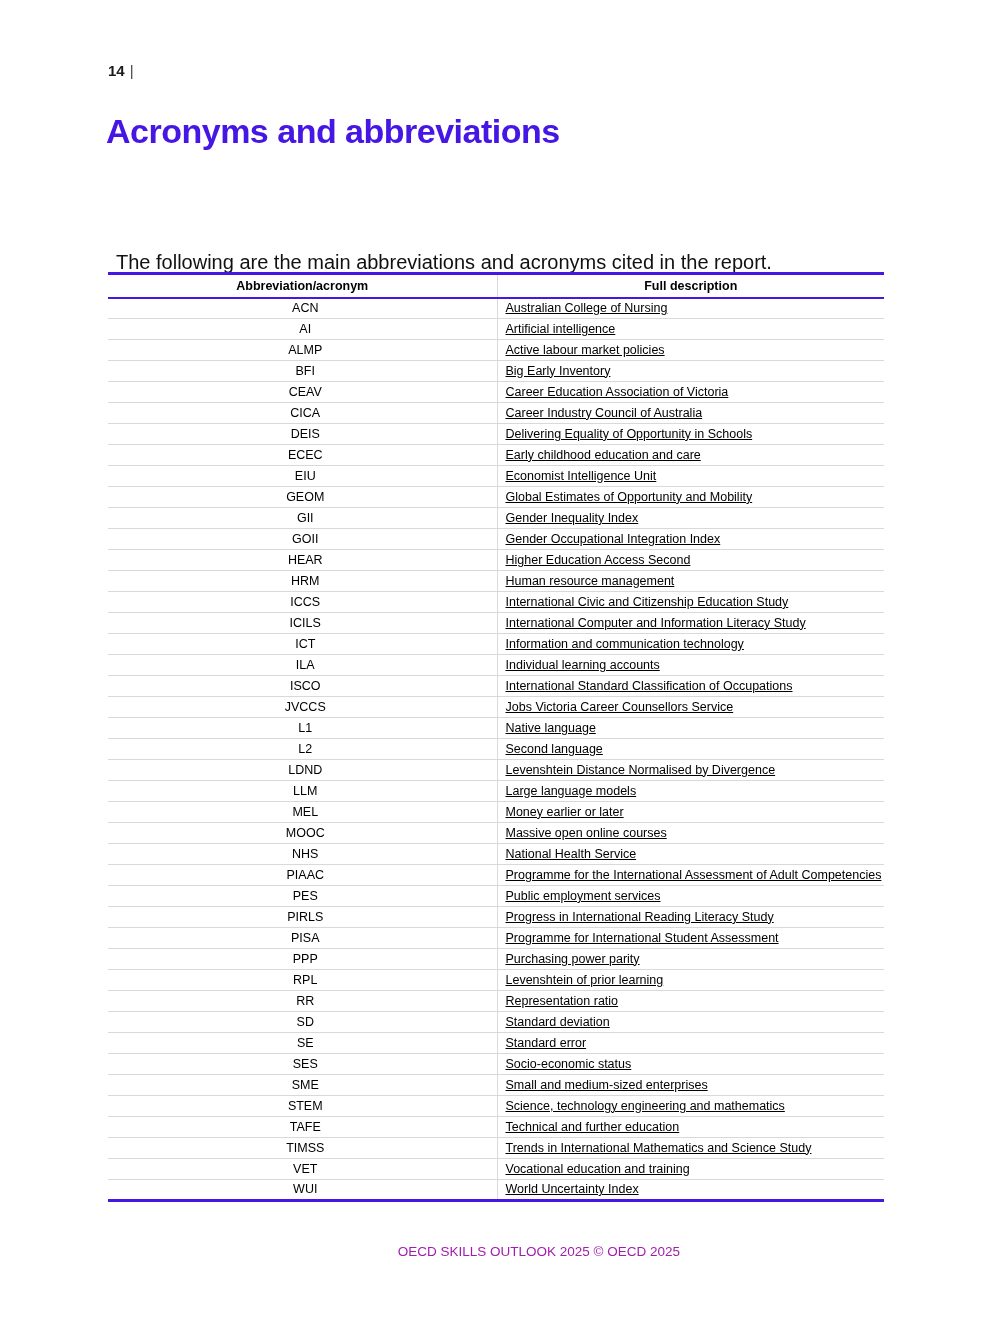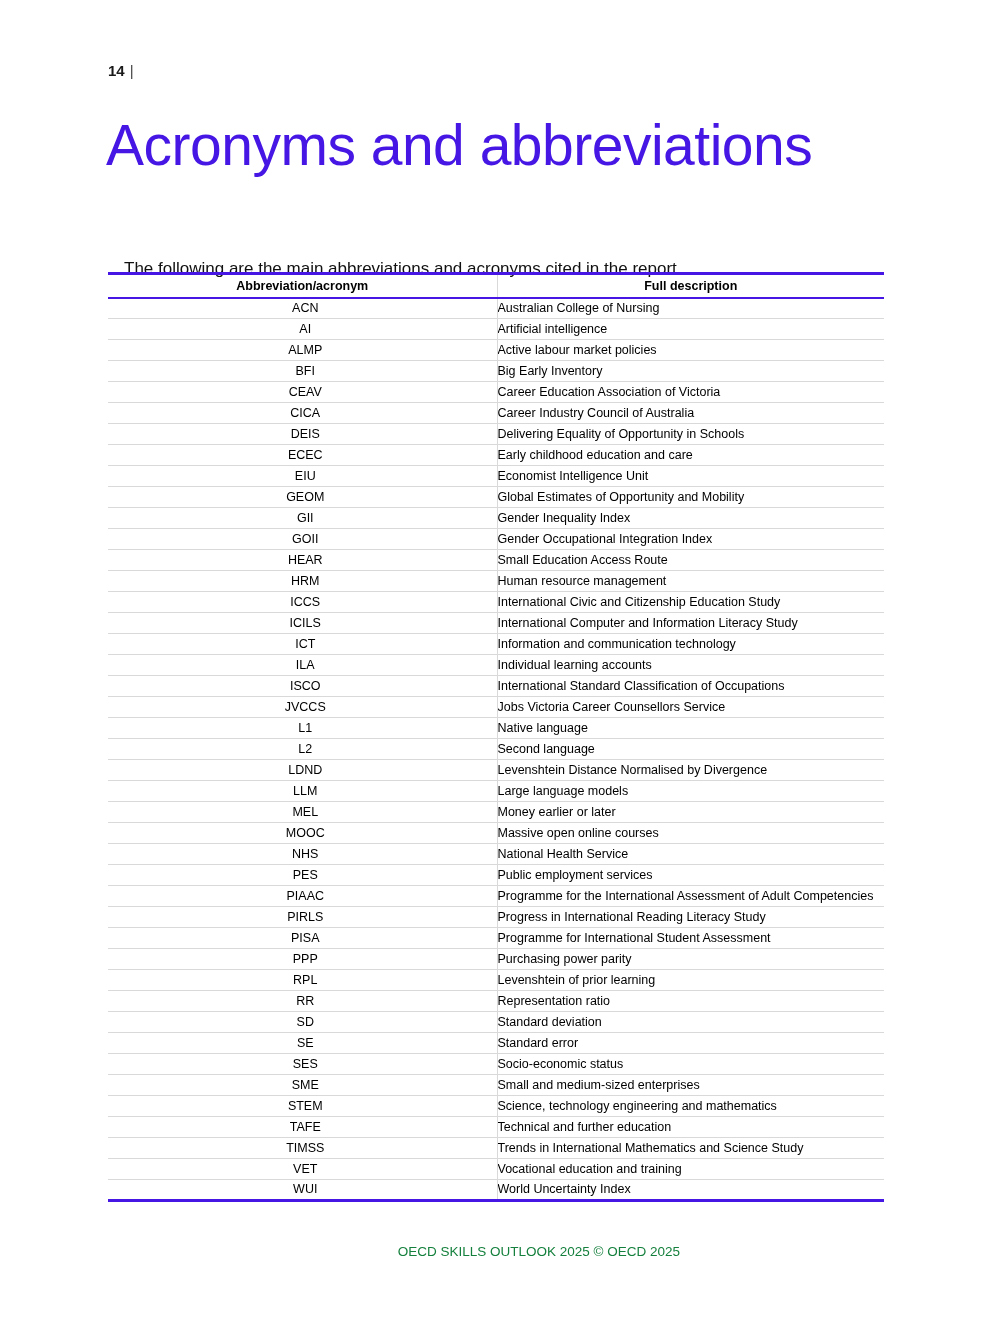--- a/index.html
+++ b/index.html
@@ -19,28 +19,28 @@
   .page-number{
     position:absolute;left:108px;top:62px;
     font-size:15px;font-weight:bold;color:#1a1a1a;
   }
   .page-number .pipe{
     font-weight:normal;color:#444;margin-left:5px;font-size:15px;
   }
 
   .doc-title{
     position:absolute;left:106px;top:112px;margin:0;
-    font-size:57px;font-weight:normal;letter-spacing:-0.5px;
+    font-size:34px;font-weight:bold;letter-spacing:-0.5px;
     color:var(--accent);
     white-space:nowrap;
   }
 
   .intro{
-    position:absolute;left:108px;top:243px;margin:16px;
-    font-size:17px;color:#111;
+    position:absolute;left:108px;top:243px;margin:8px;
+    font-size:20px;color:#111;
   }
 
   table.acronyms{
     position:absolute;left:108px;top:272px;
     width:776px;border-collapse:collapse;
     table-layout:fixed;
   }
   table.acronyms th,
   table.acronyms td{
     font-size:12.5px;line-height:1;
@@ -55,28 +55,28 @@
   table.acronyms th:first-child,
   table.acronyms td:first-child{
     width:389px;
     border-right:1px solid var(--divider);
     text-align:center;
   }
   table.acronyms tbody td{
     height:21px;padding:2px 4px 2px 10px;
     border-bottom:1px solid var(--divider);
   }
-  table.acronyms tbody td:last-child{padding-left:0;}
+  table.acronyms tbody td:last-child{padding-left:8px;text-decoration:underline;}
   table.acronyms tbody tr:last-child td{
     border-bottom:3px solid var(--accent);
   }
 
   .footer{
     position:absolute;right:108px;top:1244px;
-    font-size:13.5px;color:#15803d;text-align:right;
+    font-size:13.5px;color:#a21caf;text-align:right;
   }
 </style>
 </head>
 <body>
 
 <div class="page">
 
   <div class="page-number">
     <span>14</span><span class="pipe">|</span>
   </div>
@@ -136,21 +136,21 @@
         <tr>
           <td>GII</td>
           <td>Gender Inequality Index</td>
         </tr>
         <tr>
           <td>GOII</td>
           <td>Gender Occupational Integration Index</td>
         </tr>
         <tr>
           <td>HEAR</td>
-          <td>Small Education Access Route</td>
+          <td>Higher Education Access Second</td>
         </tr>
         <tr>
           <td>HRM</td>
           <td>Human resource management</td>
         </tr>
         <tr>
           <td>ICCS</td>
           <td>International Civic and Citizenship Education Study</td>
         </tr>
         <tr>
@@ -195,28 +195,28 @@
         </tr>
         <tr>
           <td>MOOC</td>
           <td>Massive open online courses</td>
         </tr>
         <tr>
           <td>NHS</td>
           <td>National Health Service</td>
         </tr>
         <tr>
+          <td>PIAAC</td>
+          <td>Programme for the International Assessment of Adult Competencies</td>
+        </tr>
+        <tr>
           <td>PES</td>
           <td>Public employment services</td>
         </tr>
         <tr>
-          <td>PIAAC</td>
-          <td>Programme for the International Assessment of Adult Competencies</td>
-        </tr>
-        <tr>
           <td>PIRLS</td>
           <td>Progress in International Reading Literacy Study</td>
         </tr>
         <tr>
           <td>PISA</td>
           <td>Programme for International Student Assessment</td>
         </tr>
         <tr>
           <td>PPP</td>
           <td>Purchasing power parity</td>

